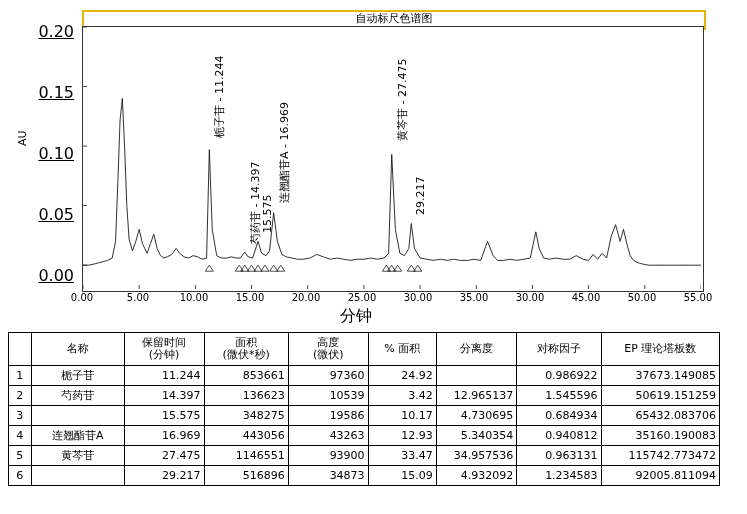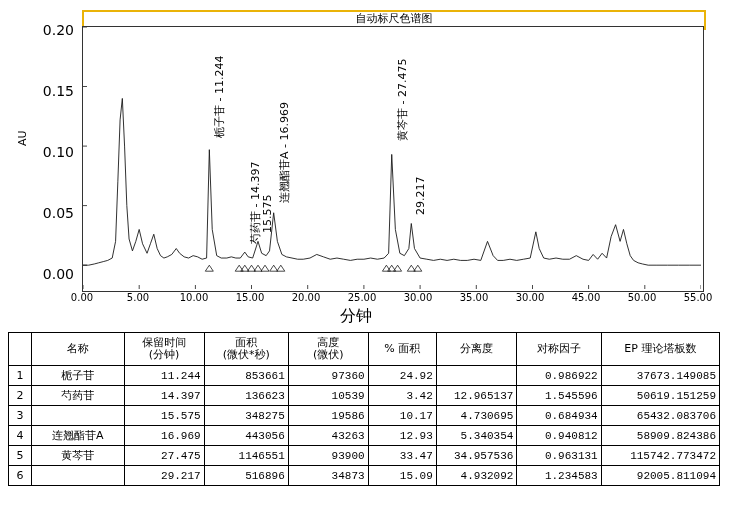--- a/index.html
+++ b/index.html
@@ -51,23 +51,24 @@
     border: 1px solid #333;
     background: #fff;
     overflow: hidden;
   }
   #plot-svg { display: block; }
 
   .ytick {
     position: absolute;
     width: 46px;
     text-align: right;
-    font-size: 14px;
+    font-size: 16px;
     font-family: "DejaVu Sans", sans-serif;
     color: #000;
+    text-decoration: underline;
   }
   .xtick {
     position: absolute;
     width: 40px;
     text-align: center;
     font-size: 10px;
     font-family: "DejaVu Sans", sans-serif;
     color: #000;
   }
   #ylabel {
@@ -128,21 +129,21 @@
   }
   table.results th {
     font-weight: normal;
     text-align: center;
     line-height: 12px;
     font-size: 11px;
     height: 30px;
   }
   td.idx { width: 16px; text-align: center; }
   td.name { width: 88px; text-align: center; }
-  td.num { text-align: right; padding-right: 6px; font-family: Liberation Mono, monospace; }
+  td.num { text-align: right; padding-right: 6px; }
   .c-rt { width: 74px; }
   .c-area { width: 78px; }
   .c-height { width: 74px; }
   .c-pct { width: 62px; }
   .c-res { width: 74px; }
   .c-sym { width: 78px; }
   .c-ep { width: 112px; }
 </style>
 </head>
 <body>
@@ -298,21 +299,21 @@
           </tr>
           <tr>
             <td class="idx">4</td>
             <td class="name">连翘酯苷A</td>
             <td class="num c-rt">16.969</td>
             <td class="num c-area">443056</td>
             <td class="num c-height">43263</td>
             <td class="num c-pct">12.93</td>
             <td class="num c-res">5.340354</td>
             <td class="num c-sym">0.940812</td>
-            <td class="num c-ep">58909.824386</td>
+            <td class="num c-ep">35160.190083</td>
           </tr>
           <tr>
             <td class="idx">5</td>
             <td class="name">黄芩苷</td>
             <td class="num c-rt">27.475</td>
             <td class="num c-area">1146551</td>
             <td class="num c-height">93900</td>
             <td class="num c-pct">33.47</td>
             <td class="num c-res">34.957536</td>
             <td class="num c-sym">0.963131</td>

